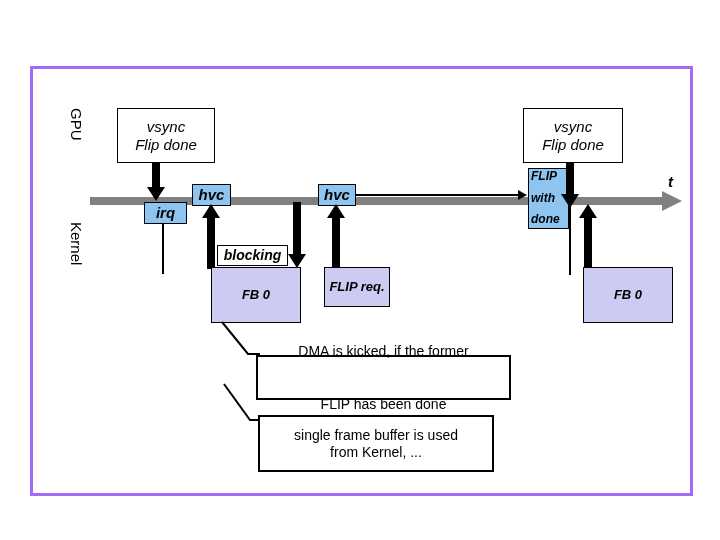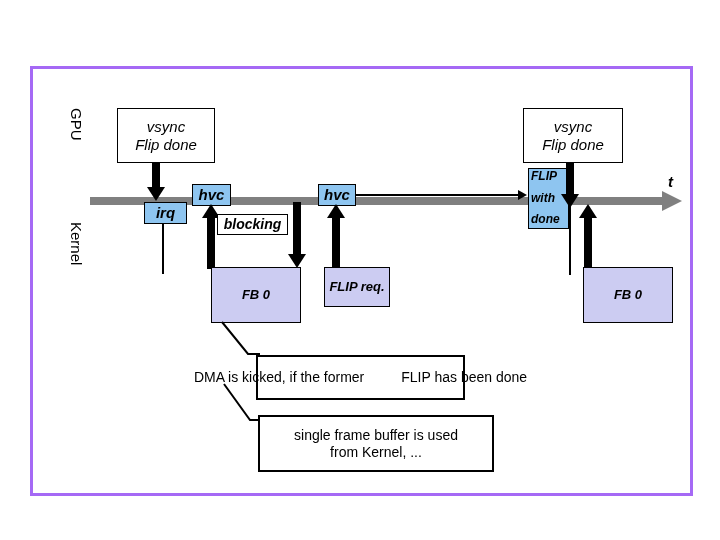--- a/index.html
+++ b/index.html
@@ -166,21 +166,21 @@
   <div class="thin-line" style="left:162px;top:224px;width:2px;height:50px;"></div>
 
 
   <div class="box box-blue" style="left:192px;top:184px;width:39px;height:22px;">hvc</div>
 
   <div class="arrow-v" style="left:207px;top:204px;width:8px;height:64px;">
     <div class="shaft" style="top:13px;height:52px;"></div>
     <div class="head-up" style="top:0;"></div>
   </div>
 
-  <div class="box box-plain" style="left:217px;top:214px;width:71px;height:21px;">blocking</div>
+  <div class="box box-plain" style="left:217px;top:245px;width:71px;height:21px;">blocking</div>
 
   <div class="arrow-v" style="left:293px;top:202px;width:8px;height:66px;">
     <div class="shaft" style="height:53px;"></div>
     <div class="head-down" style="top:52px;"></div>
   </div>
 
   <div class="box box-lav" style="left:211px;top:267px;width:90px;height:56px;">FB 0</div>
 
   <div class="box box-blue" style="left:318px;top:184px;width:38px;height:22px;">hvc</div>
 
@@ -225,21 +225,21 @@
     <svg width="50" height="45" viewBox="0 0 50 45">
       <polyline points="2,2 28,34 40,34" fill="none" stroke="#000" stroke-width="2"></polyline>
     </svg>
   </div>
   <div class="leader" style="left:222px;top:382px;width:50px;height:50px;">
     <svg width="50" height="50" viewBox="0 0 50 50">
       <polyline points="2,2 28,38 40,38" fill="none" stroke="#000" stroke-width="2"></polyline>
     </svg>
   </div>
 
-  <div class="box box-note" style="left:256px;top:355px;width:209px;height:45px;flex-direction:row;gap:37px;">
+  <div class="box box-note" style="left:256px;top:355px;width:255px;height:45px;flex-direction:column;gap:37px;">
     <span class="nowrap">DMA is kicked, if the former</span>
     <span class="nowrap">FLIP has been done</span>
   </div>
 
   <div class="box box-note" style="left:258px;top:415px;width:236px;height:57px;flex-direction:column;">
     <span class="nowrap">single frame buffer is used</span>
     <span class="nowrap">from Kernel, ...</span>
   </div>
 
 </div>

